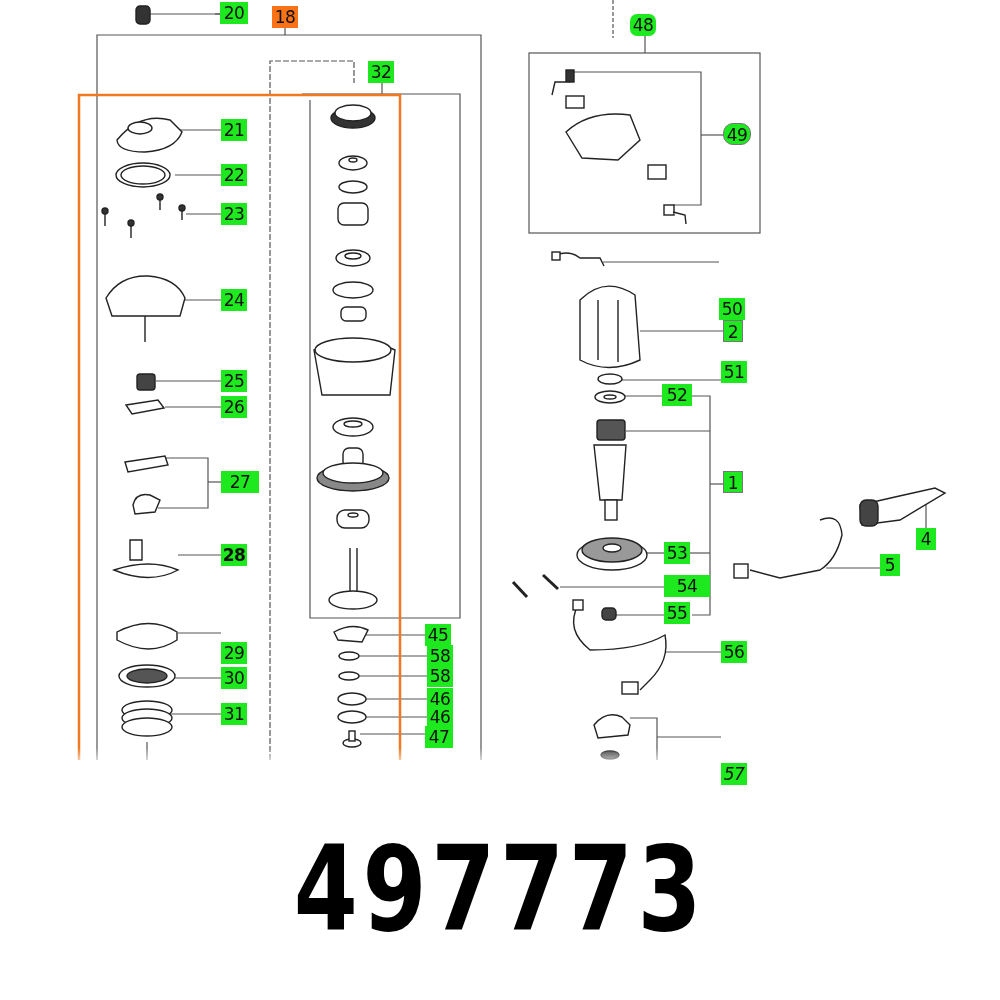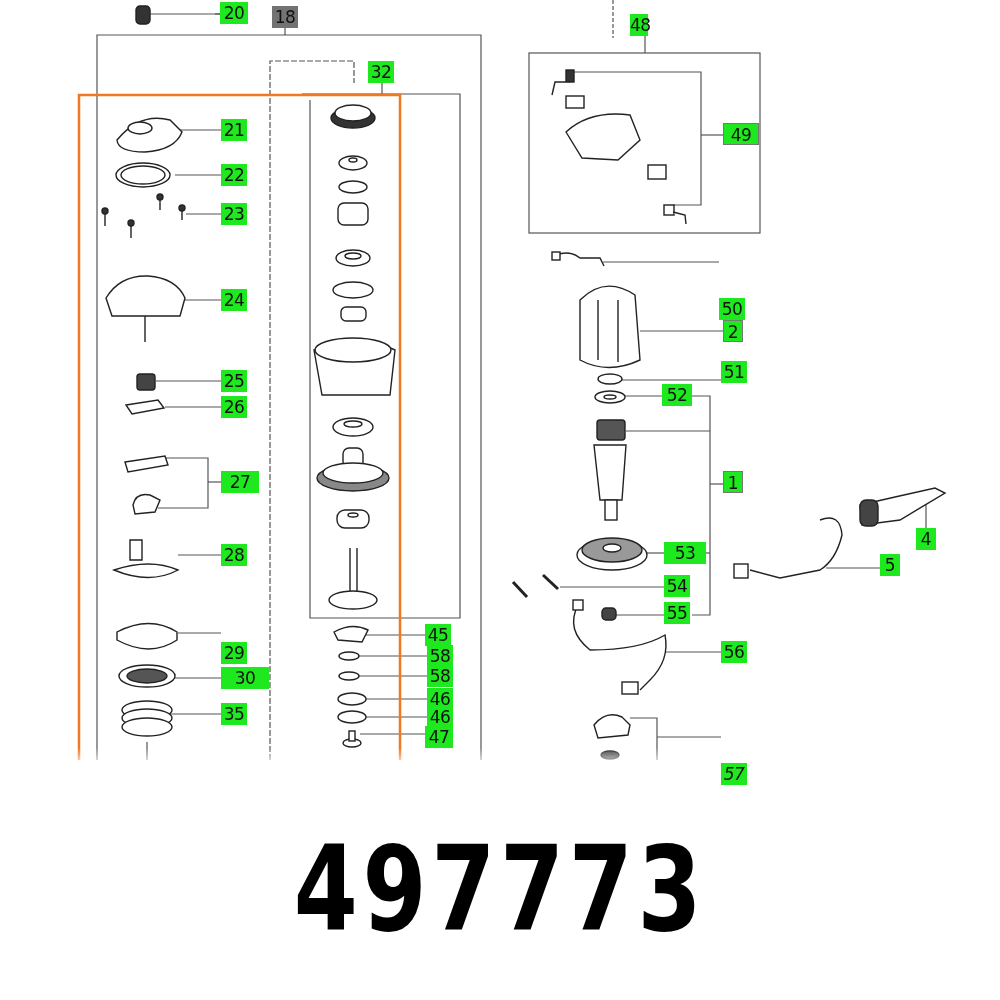--- a/index.html
+++ b/index.html
@@ -2,21 +2,21 @@
 <html><head>
 <meta charset="utf-8">
 <style>
   html, body { margin: 0; padding: 0; background: #ffffff; }
   body { width: 1000px; height: 1000px; position: relative; overflow: hidden;
          font-family: "DejaVu Sans Condensed", "DejaVu Sans", sans-serif; }
   #diagram { position: absolute; left: 0; top: 0; width: 1000px; height: 760px; }
   .lbl { position: absolute; height: 22px; line-height: 22px; font-size: 17px;
          color: #111; text-align: center; background: #1ee81e; box-sizing: border-box;
          font-family: "DejaVu Sans", sans-serif; letter-spacing: -0.5px; }
-  .lbl.red { background: #737373; }
+  .lbl.red { background: #f97316; }
   .lbl.outlined { border: 1px solid #777; }
   .fade { position: absolute; left: 0; top: 748px; width: 1000px; height: 20px;
           background: linear-gradient(#ffffff00, #ffffff); }
   #part-number { position: absolute; left: 0; top: 820px; width: 1000px; text-align: center;
                  font-size: 118px; font-weight: bold; color: #000; letter-spacing: 6px;
                  font-family: "DejaVu Sans", sans-serif; transform: scaleX(0.78); }
 </style>
 </head>
 <body>
 
@@ -207,39 +207,39 @@
     <div class="lbl" style="left: 220px; top: 2px; width: 28px;">20</div>
     <div class="lbl red" style="left: 272px; top: 6px; width: 26px;">18</div>
     <div class="lbl" style="left: 368px; top: 61px; width: 26px;">32</div>
     <div class="lbl" style="left: 221px; top: 119px; width: 26px;">21</div>
     <div class="lbl" style="left: 221px; top: 164px; width: 26px;">22</div>
     <div class="lbl" style="left: 221px; top: 203px; width: 26px;">23</div>
     <div class="lbl" style="left: 221px; top: 289px; width: 26px;">24</div>
     <div class="lbl" style="left: 221px; top: 370px; width: 26px;">25</div>
     <div class="lbl" style="left: 221px; top: 396px; width: 26px;">26</div>
     <div class="lbl" style="left: 221px; top: 471px; width: 38px;">27</div>
-    <div class="lbl" style="left: 221px; top: 544px; width: 26px;">28</div>
+    <div class="lbl" style="left: 221px; top: 544px; width: 26px; font-weight: bold;">28</div>
     <div class="lbl" style="left: 221px; top: 622px; width: 26px; margin-top: 20px;">29</div>
-    <div class="lbl" style="left: 221px; top: 667px; width: 48px;">30</div>
-    <div class="lbl" style="left: 221px; top: 703px; width: 26px;">35</div>
+    <div class="lbl" style="left: 221px; top: 667px; width: 26px;">30</div>
+    <div class="lbl" style="left: 221px; top: 703px; width: 26px;">31</div>
     <div class="lbl" style="left: 425px; top: 624px; width: 26px;">45</div>
     <div class="lbl" style="left: 427px; top: 645px; width: 26px;">58</div>
     <div class="lbl" style="left: 427px; top: 665px; width: 26px;">58</div>
     <div class="lbl" style="left: 427px; top: 688px; width: 26px;">46</div>
     <div class="lbl" style="left: 427px; top: 706px; width: 26px;">46</div>
     <div class="lbl" style="left: 425px; top: 726px; width: 28px;">47</div>
-    <div class="lbl" style="left: 630px; top: 14px; width: 18px;">48</div>
-    <div class="lbl outlined" style="left: 723px; top: 123px; width: 36px;">49</div>
+    <div class="lbl" style="left: 630px; top: 14px; width: 26px; border-radius: 7px;">48</div>
+    <div class="lbl outlined" style="left: 723px; top: 123px; width: 28px; border-radius: 10px;">49</div>
     <div class="lbl" style="left: 719px; top: 250px; width: 26px; margin-top: 48px;">50</div>
     <div class="lbl outlined" style="left: 723px; top: 320px; width: 20px;">2</div>
     <div class="lbl" style="left: 721px; top: 361px; width: 26px;">51</div>
     <div class="lbl" style="left: 662px; top: 384px; width: 30px;">52</div>
     <div class="lbl outlined" style="left: 723px; top: 471px; width: 20px;">1</div>
-    <div class="lbl" style="left: 664px; top: 542px; width: 42px;">53</div>
-    <div class="lbl" style="left: 664px; top: 575px; width: 26px;">54</div>
+    <div class="lbl" style="left: 664px; top: 542px; width: 26px;">53</div>
+    <div class="lbl" style="left: 664px; top: 575px; width: 46px;">54</div>
     <div class="lbl" style="left: 664px; top: 602px; width: 26px;">55</div>
     <div class="lbl" style="left: 721px; top: 641px; width: 26px;">56</div>
     <div class="lbl" style="left: 721px; top: 763px; width: 26px; font-style: italic;">57</div>
     <div class="lbl" style="left: 916px; top: 528px; width: 20px;">4</div>
     <div class="lbl" style="left: 880px; top: 554px; width: 20px;">5</div>
   </div>
 
 <div id="part-number">497773</div>
 
 </body></html>

